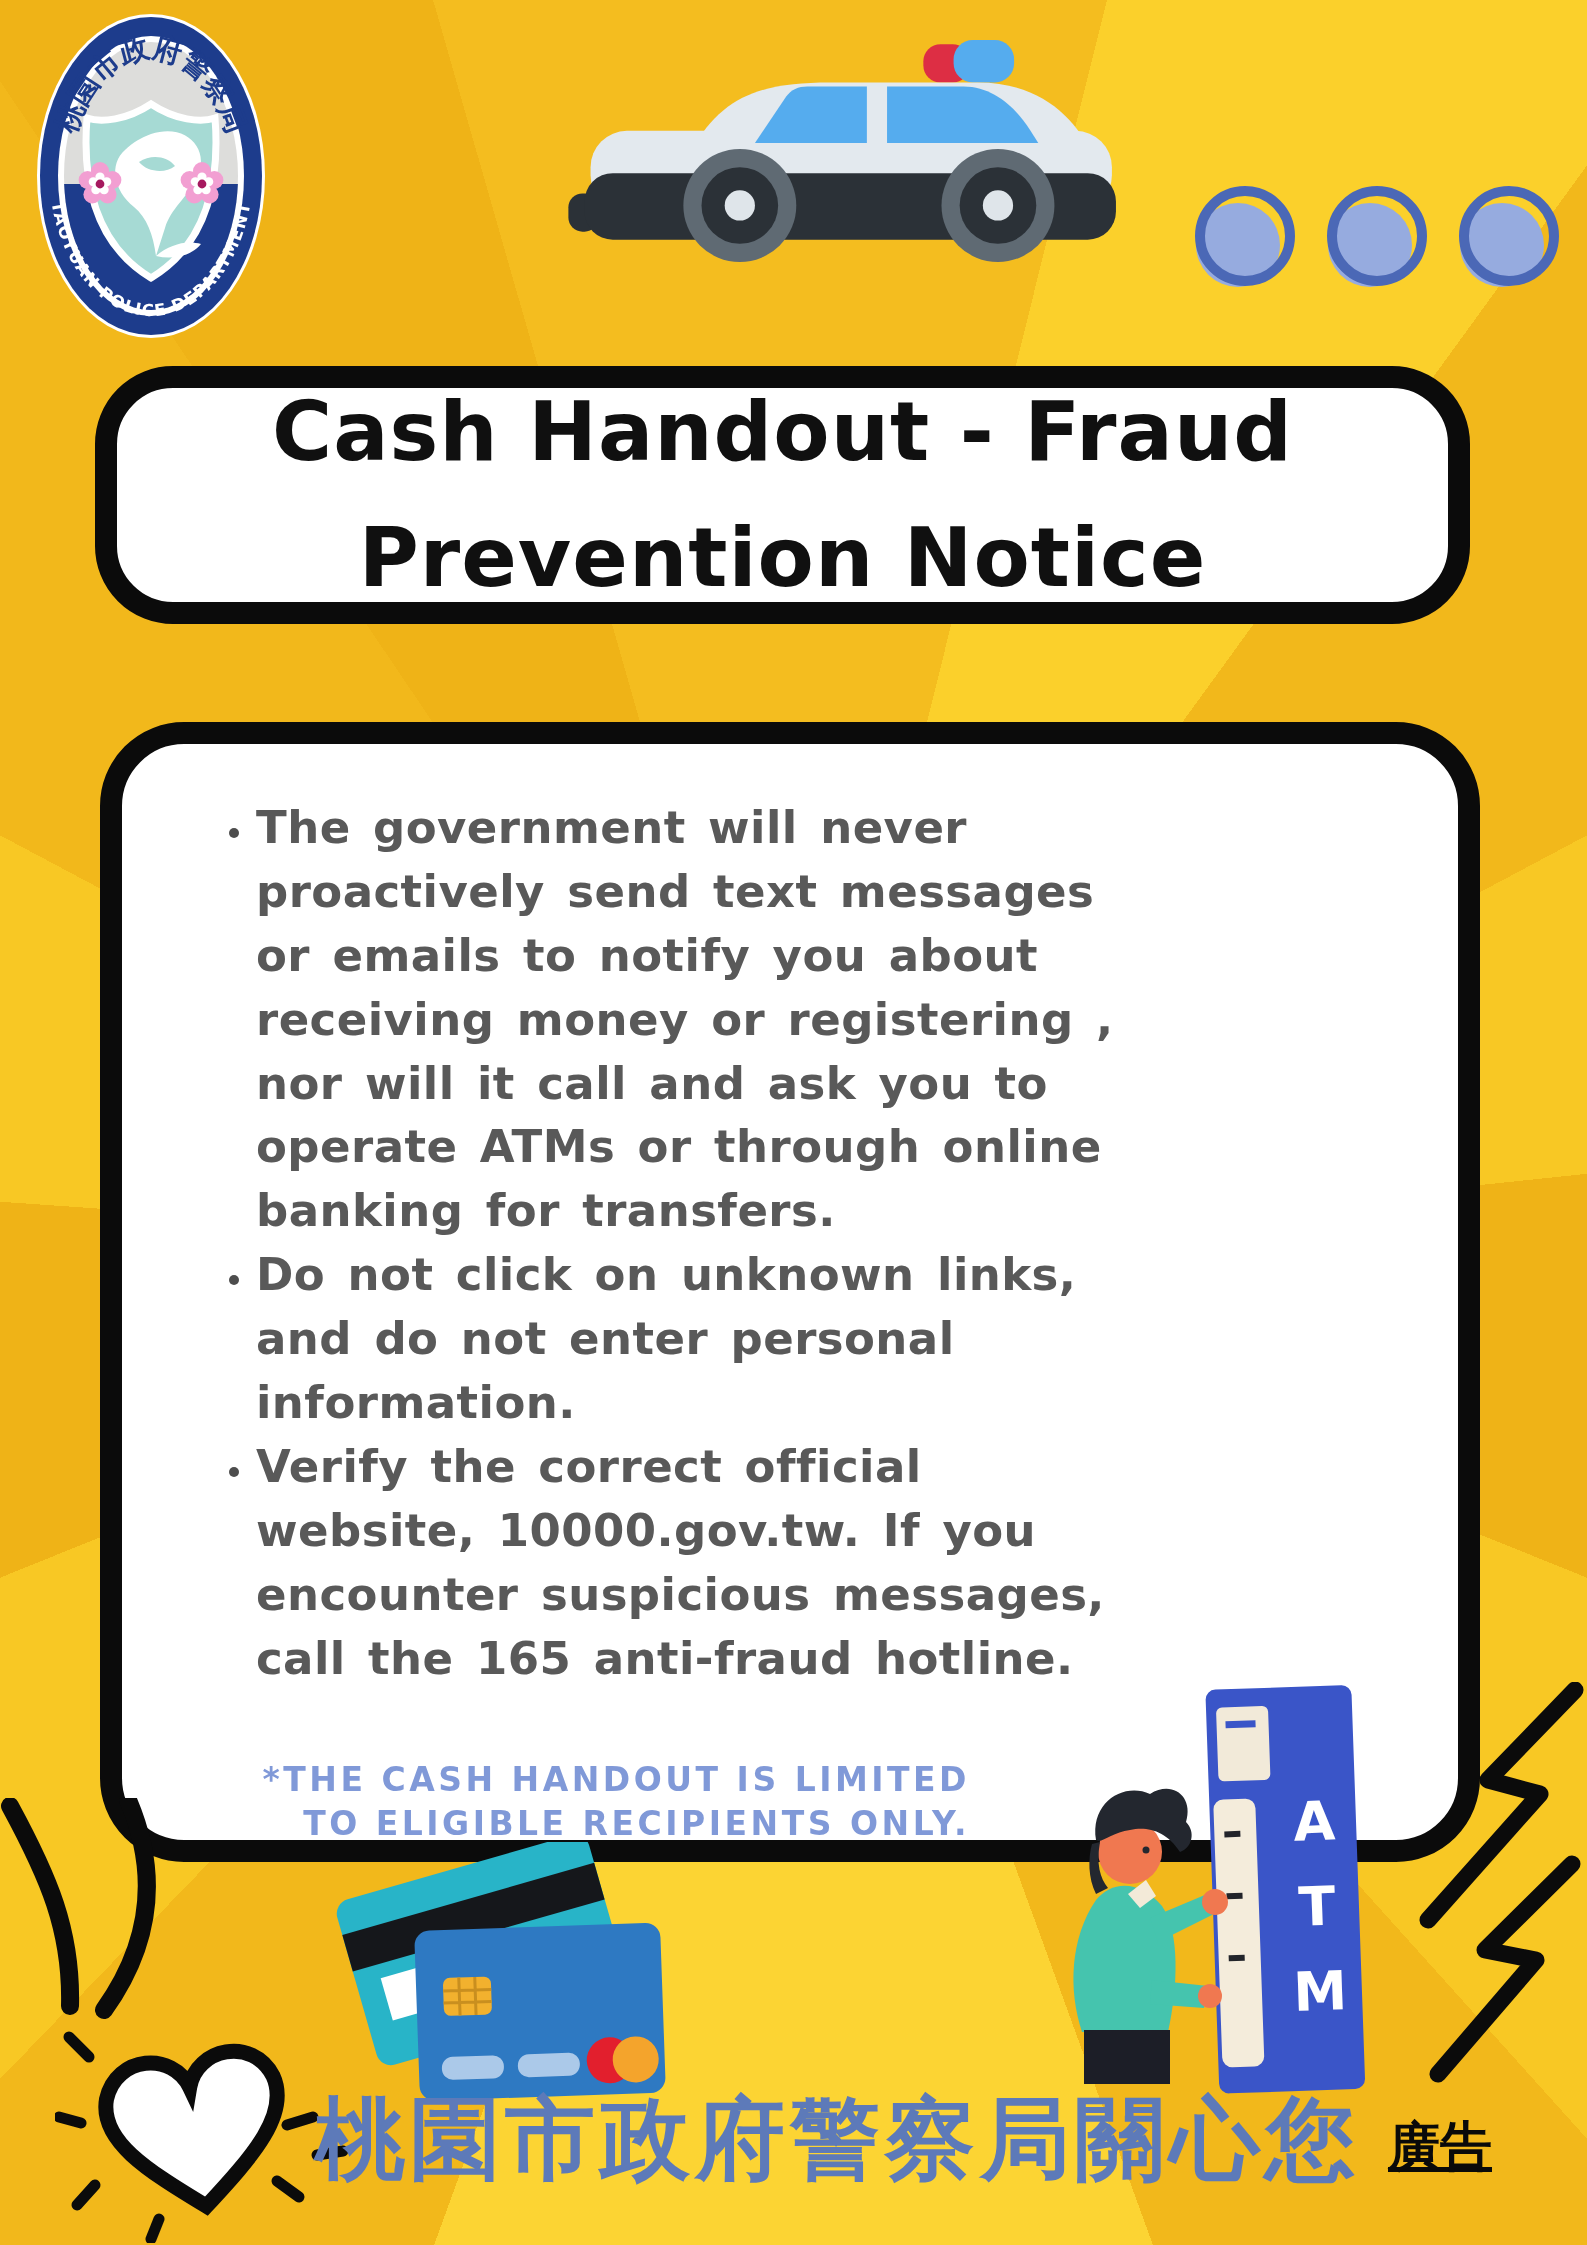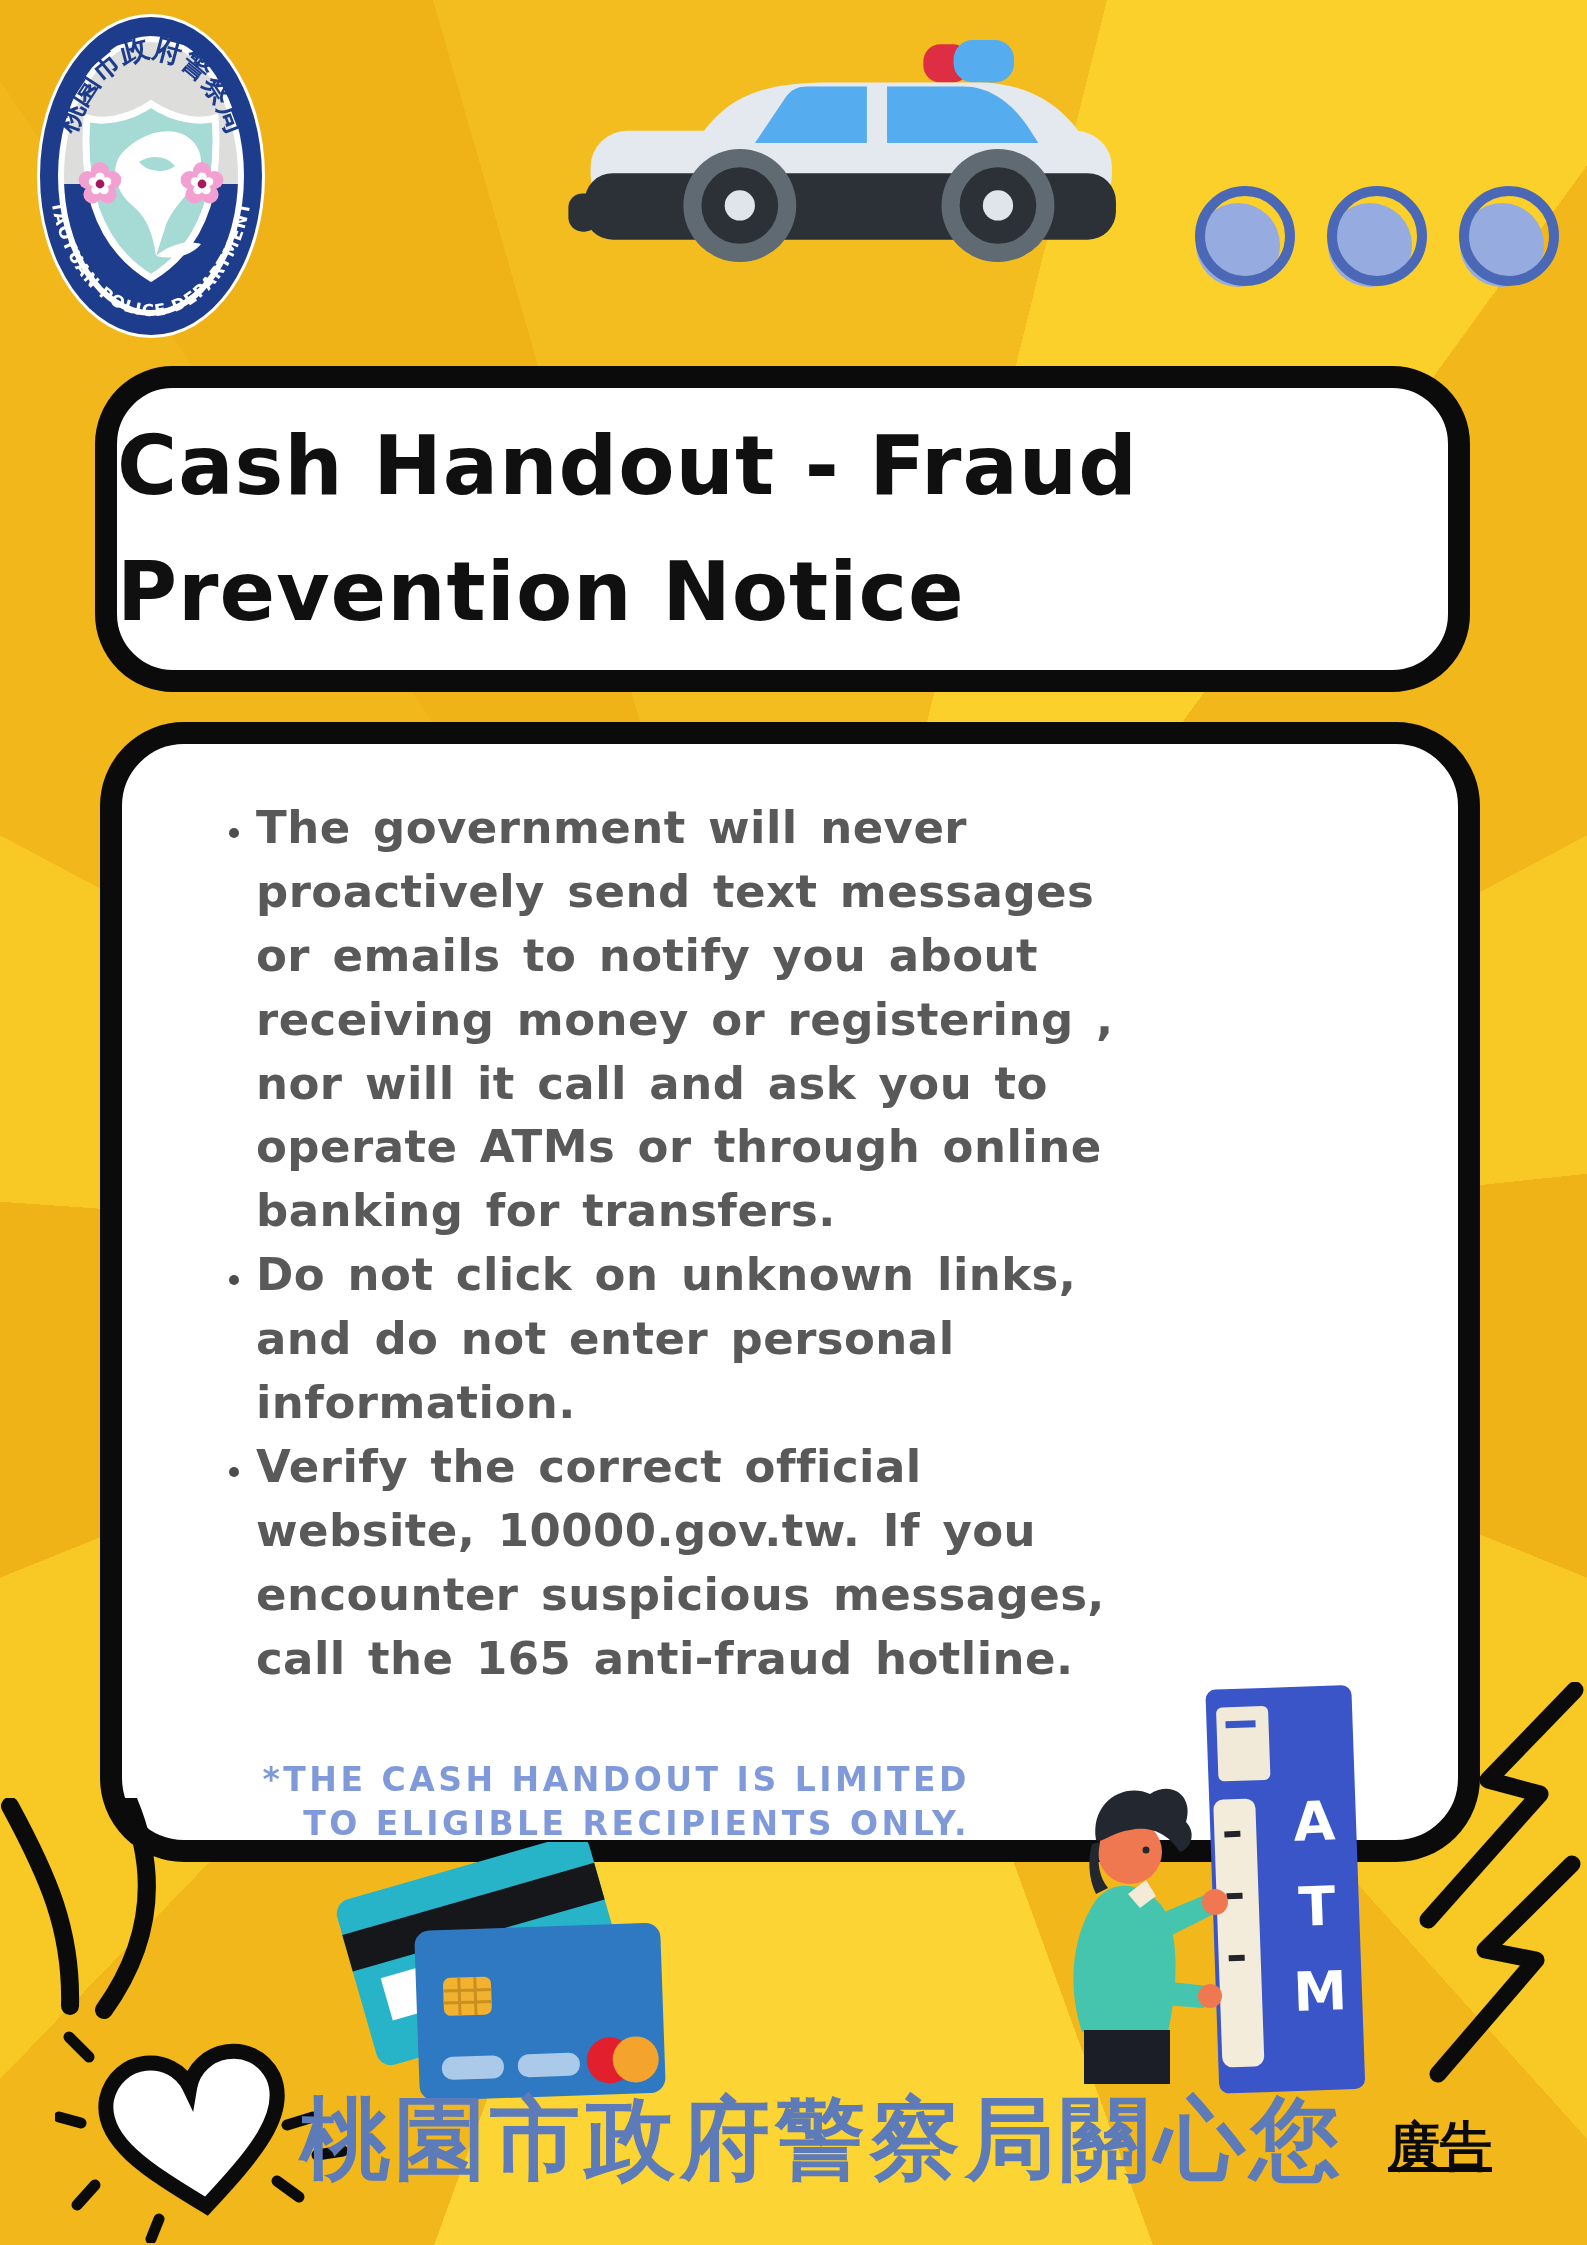--- a/index.html
+++ b/index.html
@@ -14,23 +14,23 @@
       #f4bd1f 0deg 14deg,  #fbd02b 14deg 36deg,  #f2b81b 36deg 62deg,
       #f8c824 62deg 84deg, #efb317 84deg 112deg, #f8c824 112deg 138deg,
       #f2b81b 138deg 160deg,#fcd433 160deg 200deg,#f2b81b 200deg 224deg,
       #f8c824 224deg 248deg,#efb317 248deg 274deg,#f8c824 274deg 298deg,
       #f2b81b 298deg 326deg,#efb317 326deg 344deg,#f4bd1f 344deg 360deg);
   }
   .abs{position:absolute;}
 
   
   .title-box{
-    left:95px; top:366px; width:1375px; height:326px; box-sizing:border-box;
+    left:95px; top:366px; width:1375px; height:258px; box-sizing:border-box;
     background:#fff; border:22px solid #0b0b0b; border-radius:78px;
-    display:flex; flex-direction:column; align-items:flex-start; justify-content:center;
+    display:flex; flex-direction:column; align-items:center; justify-content:center;
     gap:44px; z-index:3;
   }
   .title-line{
     font-size:82px; font-weight:800; color:#101010; letter-spacing:1px;
     white-space:nowrap; line-height:1;
   }
   .content-box{
     left:100px; top:722px; width:1380px; height:1140px; box-sizing:border-box;
     background:#fff; border:22px solid #0b0b0b; border-radius:84px;
     padding:52px 33px 0 92px; z-index:2;
@@ -42,21 +42,21 @@
   }
   ul.bullets li::marker{color:#4d4d4d; font-size:0.75em;}
   .footnote{
     left:190px; top:1758px; width:780px; text-align:right; z-index:4;
     font-size:33px; font-weight:800; color:#8099d8; letter-spacing:3.5px;
     line-height:1.32; white-space:pre-line;
   }
 
   
   .footer-zh{
-    left:300px; top:2092px; width:1060px; text-align:left; z-index:5;
+    left:300px; top:2092px; width:1060px; text-align:right; z-index:5;
     font-size:90px; font-weight:800; color:#5d7ab9; letter-spacing:5px;
     line-height:1.05;
   }
   .ad-label{
     left:1388px; top:2112px; z-index:5;
     font-size:52px; font-weight:700; color:#0a0a0a;text-decoration:underline;
   }
 
   
   .logo-svg{left:35px; top:12px; width:232px; height:328px; z-index:3;}

